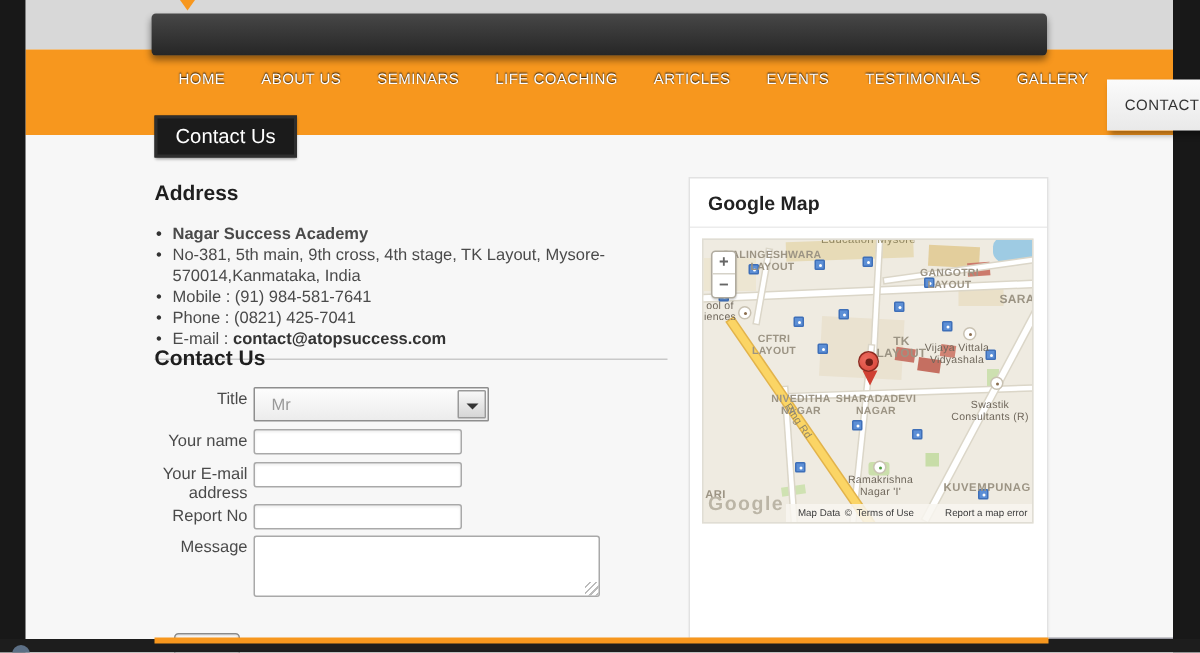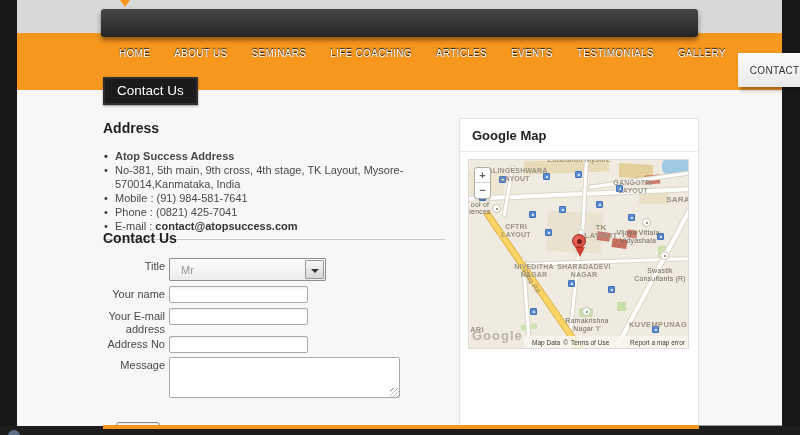--- a/index.html
+++ b/index.html
@@ -155,21 +155,21 @@
     <div class="nav-item">TESTIMONIALS</div>
     <div class="nav-item">GALLERY</div>
     <div class="nav-item active">CONTACT US</div>
   </div>
 
   <div class="page-title-box">Contact Us</div>
 
   <div class="address-section">
     <div class="section-heading">Address</div>
     <ul class="address-list">
-      <li class="li-bold">Atop Success Address</li>
+      <li class="li-bold">Nagar Success Academy</li>
       <li>No-381, 5th main, 9th cross, 4th stage, TK Layout, Mysore-570014,Kanmataka, India</li>
       <li>Mobile : (91) 984-581-7641</li>
       <li>Phone : (0821) 425-7041</li>
       <li><span>E-mail : </span><span class="email-bold">contact@atopsuccess.com</span></li>
     </ul>
     <hr class="address-rule">
   </div>
 
   <div class="form-section">
     <div class="section-heading">Contact Us</div>
@@ -188,21 +188,21 @@
       <div class="form-label">Your name</div>
       <input type="text" class="text-input" value="" style="">
     </div>
 
     <div class="form-row row-email">
       <div class="form-label">Your E-mail address</div>
       <input type="text" class="text-input" value="" style="">
     </div>
 
     <div class="form-row row-mobile">
-      <div class="form-label">Address No</div>
+      <div class="form-label">Report No</div>
       <input type="text" class="text-input" value="" style="">
     </div>
 
     <div class="form-row row-message">
       <div class="form-label">Message</div>
       <textarea class="msg-area" style=""></textarea>
     </div>
 
     <button class="send-btn">Send</button>
   </div>

